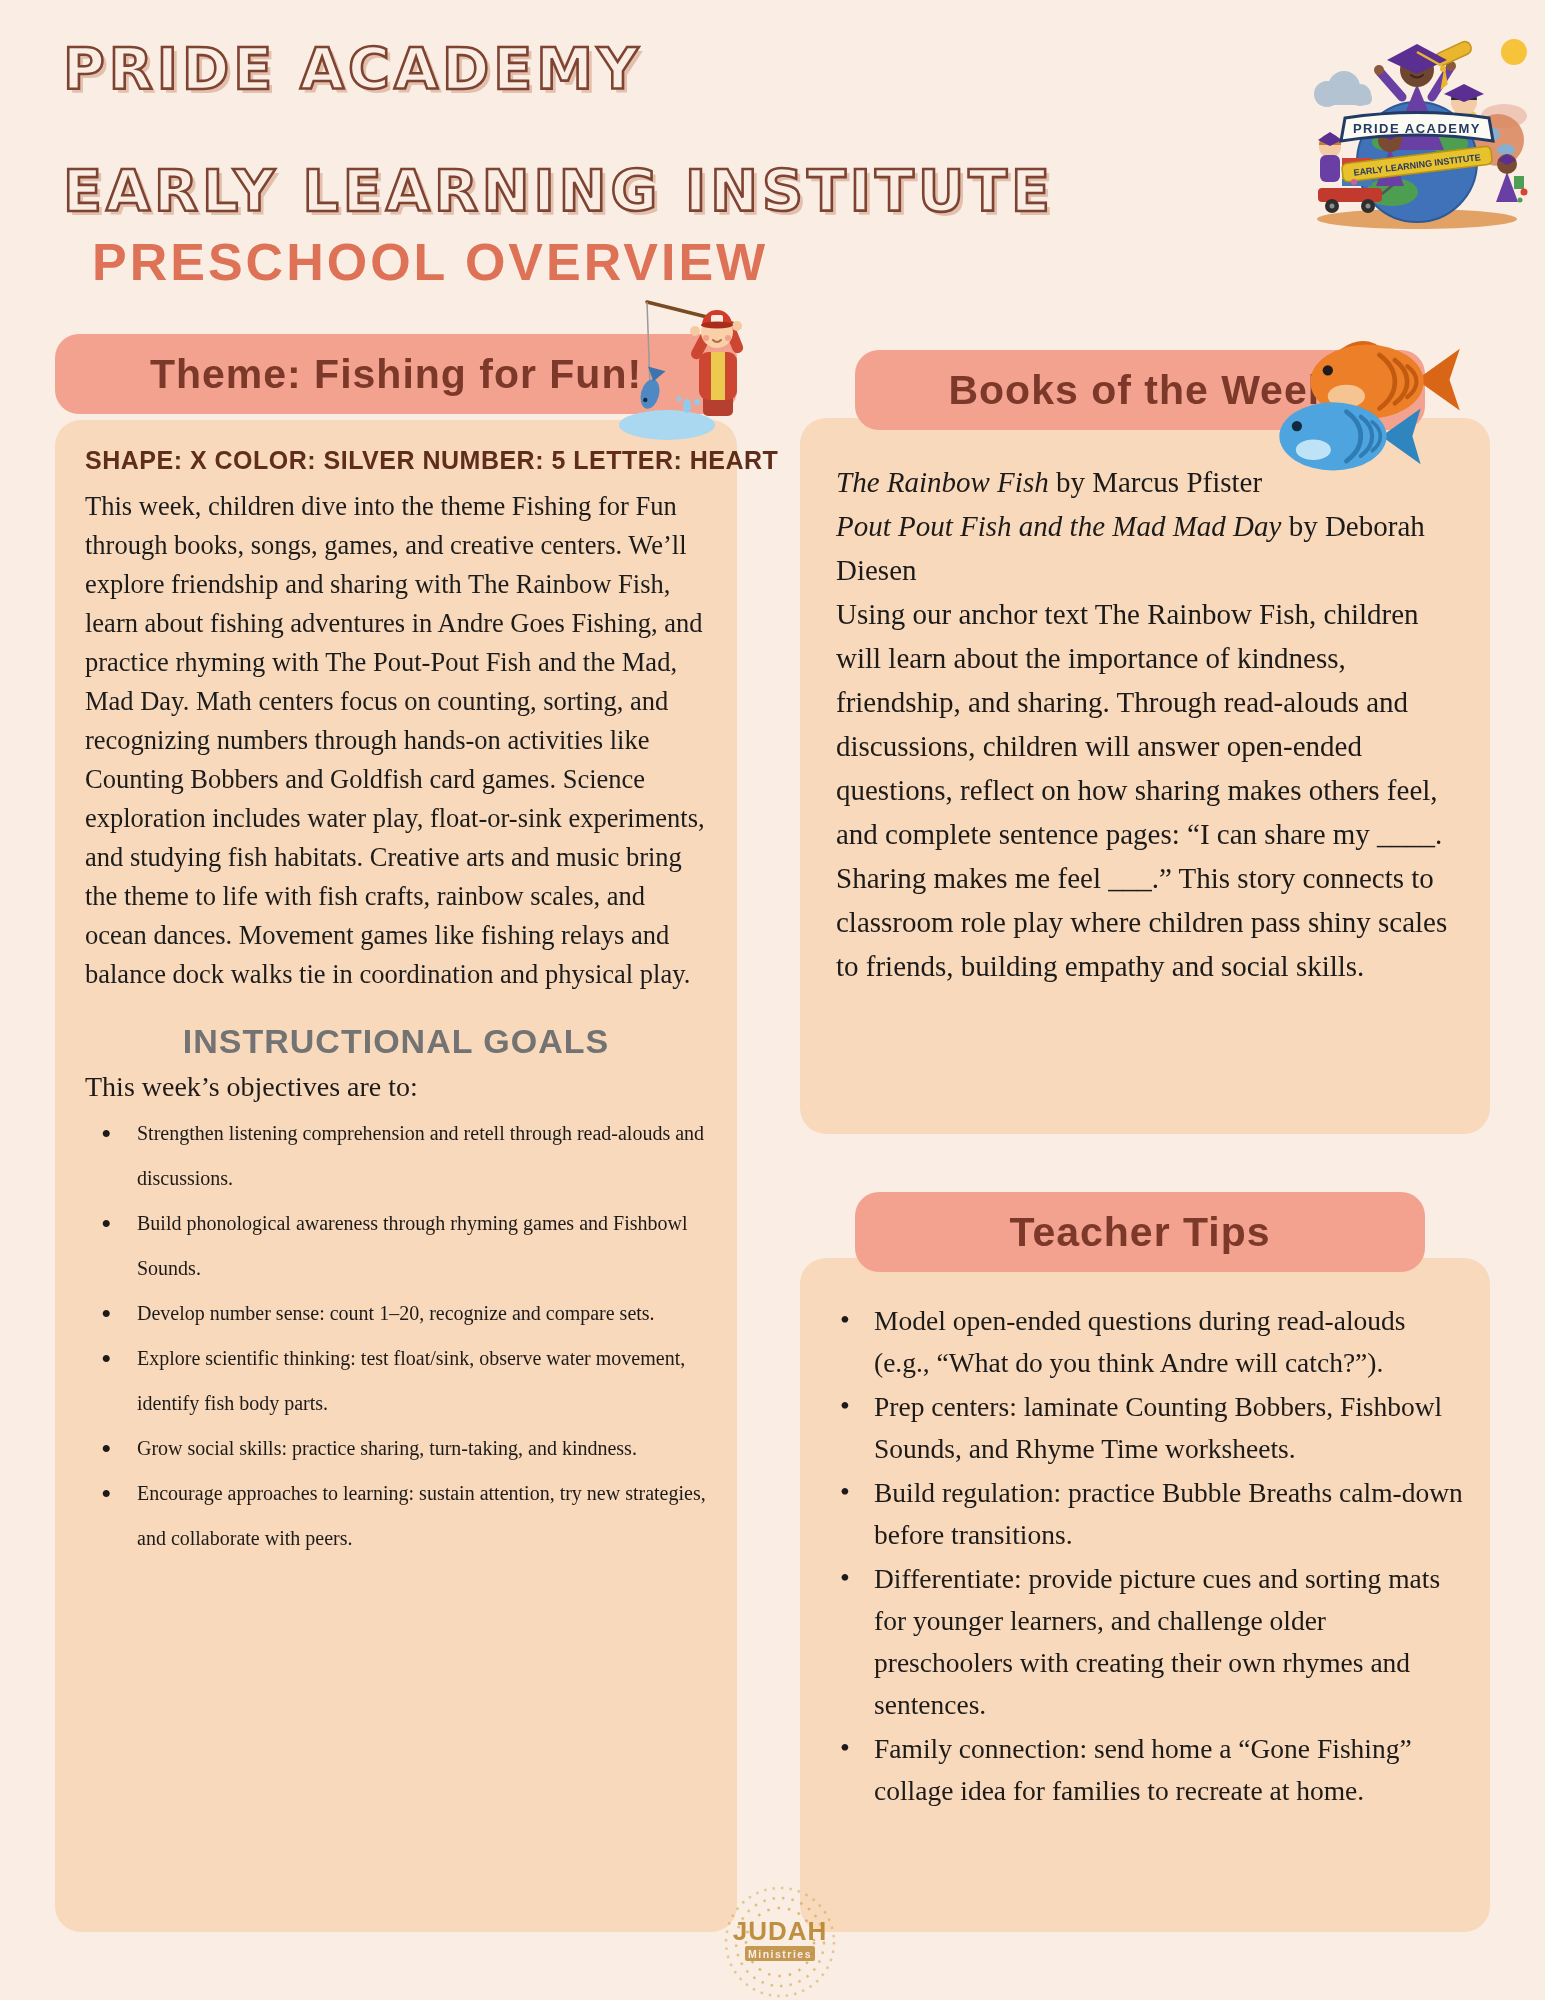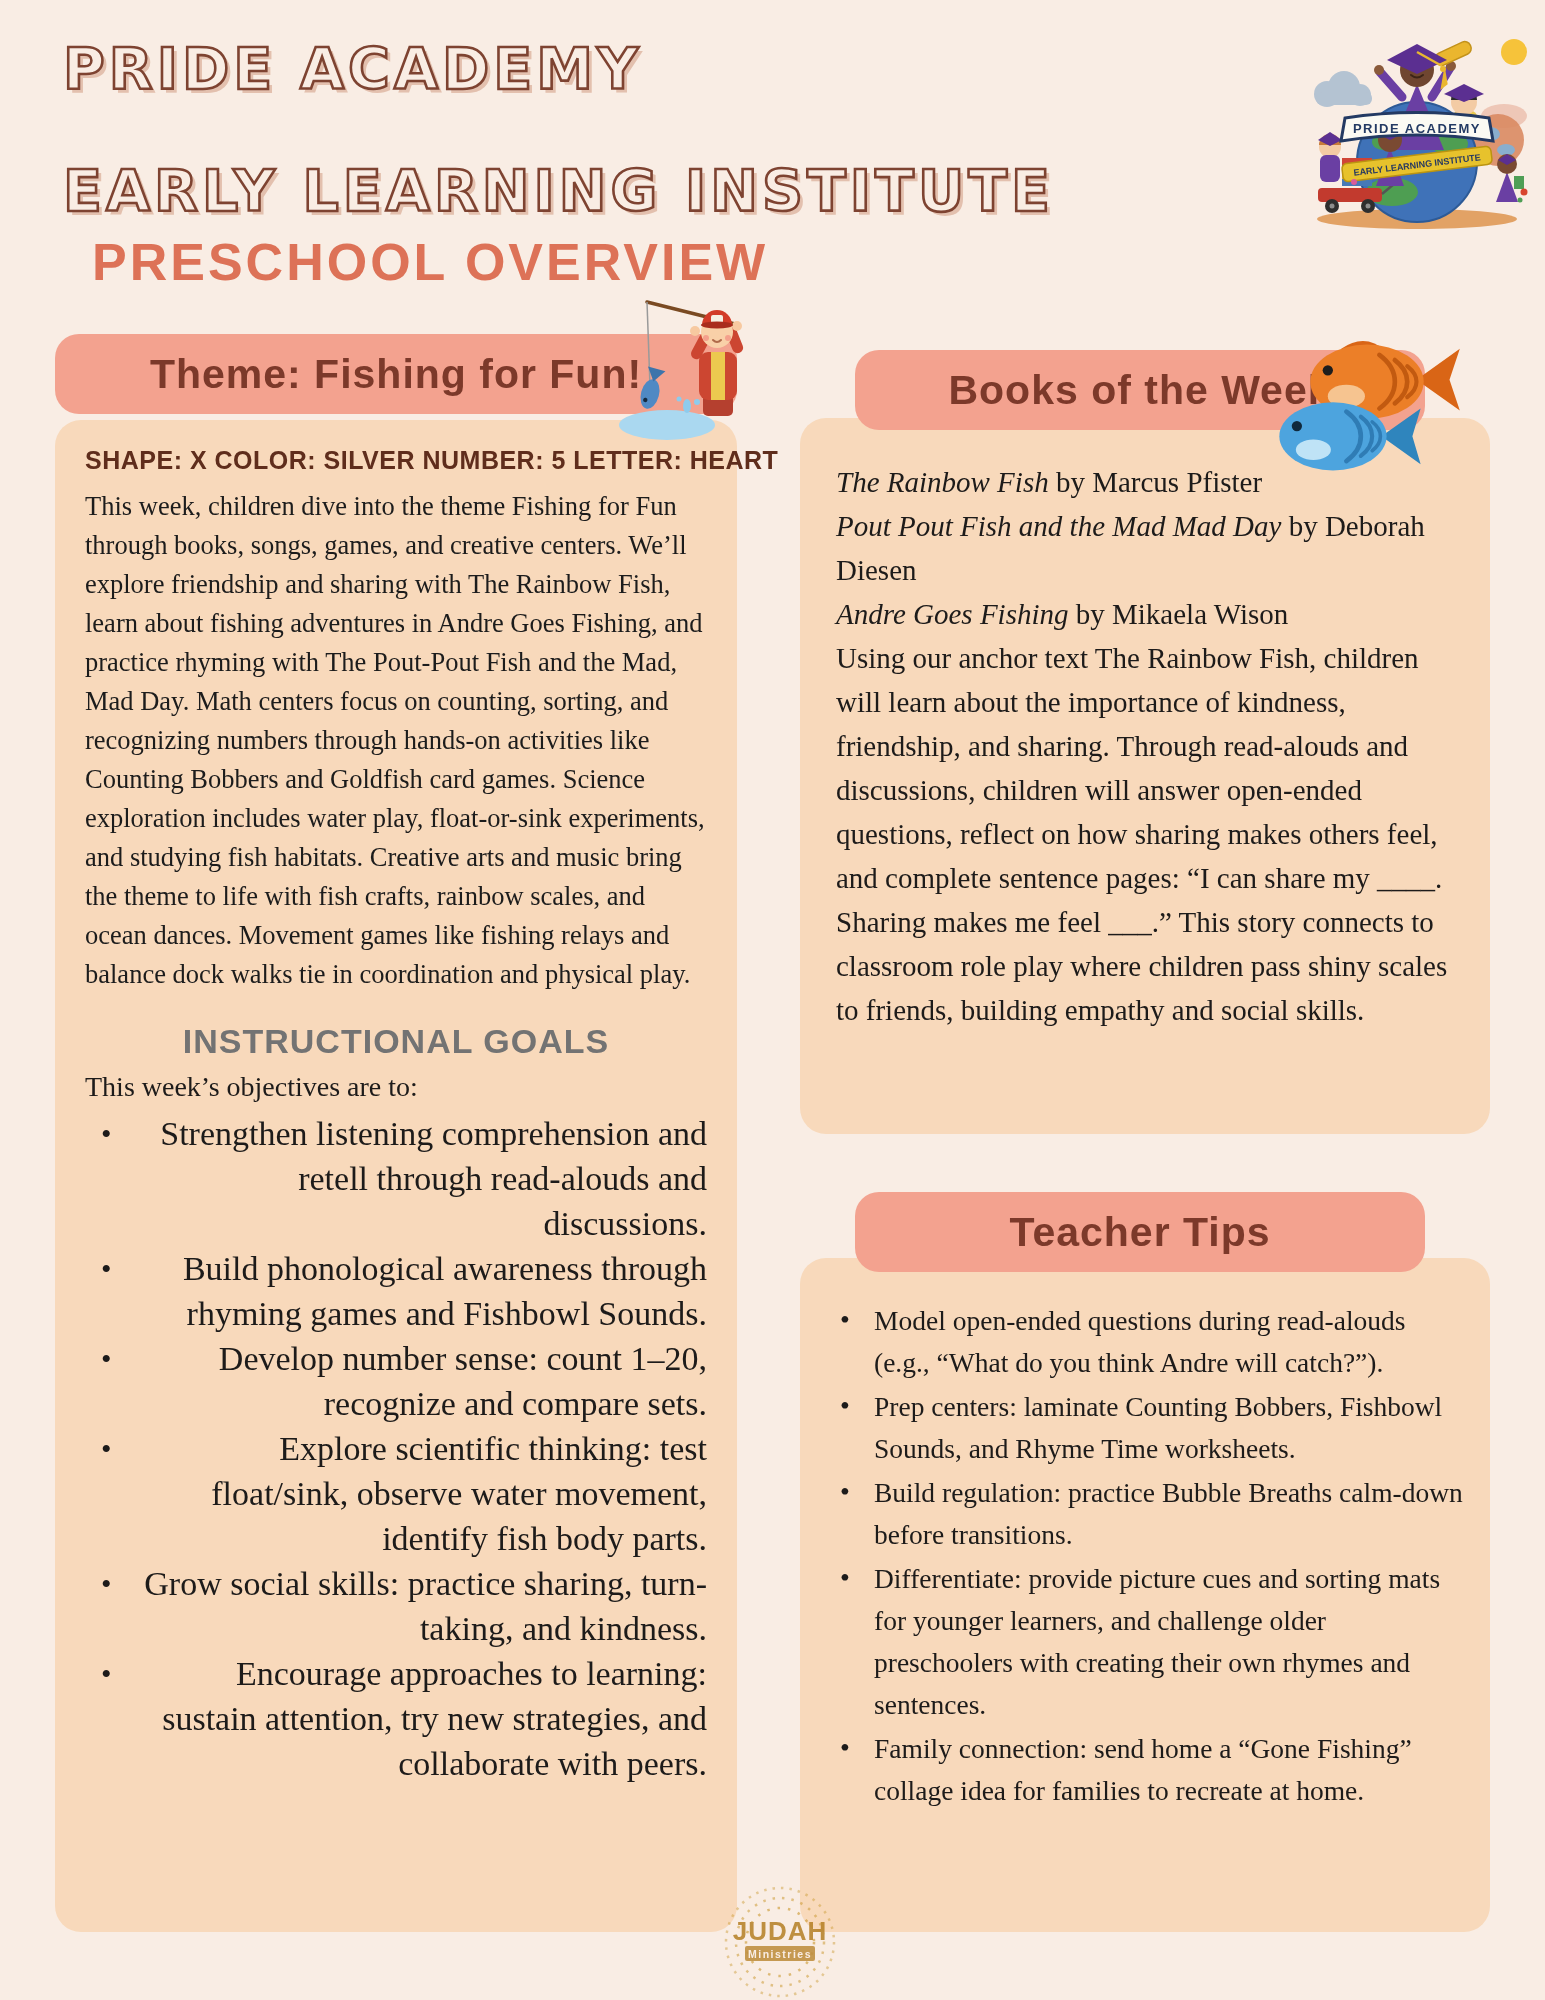--- a/index.html
+++ b/index.html
@@ -60,21 +60,21 @@
     margin-top:12px; font-size:26.5px; line-height:39px; color:#1c1c1c;
   }
   .goals-heading {
     margin-top:28px; text-align:center;
     font-weight:800; font-size:34px; letter-spacing:1px; color:#737373;
   }
   .goals-intro { font-size:28px; line-height:44px; margin-top:4px; }
   ul.goal-list, ul.tip-list { margin:2px 0 0 0; padding:0; list-style:none; }
   ul.goal-list li {
     position:relative; padding-left:52px;
-    font-size:34px; line-height:45px;text-align:right;
+    font-size:20px; line-height:45px;
   }
   ul.goal-list li::before {
     content:"\2022"; position:absolute; left:16px; top:0; font-size:30px;
   }
 
   
   .books-banner { left:855px; top:350px; width:570px; }
   .fish-pair { position:absolute; left:1262px; top:326px; width:210px; height:165px; z-index:3; }
   .books-card { left:800px; top:418px; width:690px; height:716px; padding:42px 34px 20px 36px; box-sizing:border-box; }
   .books-text { font-size:29px; line-height:44px; }
@@ -259,21 +259,20 @@
       <path d="M98 31 q14 10 14 24 q0 14 -14 24" stroke="#2f7cb5" stroke-width="4.5" fill="none" stroke-linecap="round"></path>
       <path d="M112 36 q11 8 11 19 q0 11 -11 19" stroke="#2f7cb5" stroke-width="4" fill="none" stroke-linecap="round"></path>
       <path d="M123 41 q8 6 8 14 q0 8 -8 14" stroke="#2f7cb5" stroke-width="3.5" fill="none" stroke-linecap="round"></path>
     </g>
   </svg>
 
   <div class="card books-card serif">
     <div class="books-text">
       <div><span class="book-title">The Rainbow Fish</span><span> by Marcus Pfister</span></div>
       <div><span class="book-title">Pout Pout Fish and the Mad Mad Day</span><span> by Deborah Diesen</span></div>
-      <div><span class="book-title">Andre Goes Fishing</span><span> by Mikaela Wison</span></div>
       <div>Using our anchor text The Rainbow Fish, children will learn about the importance of kindness, friendship, and sharing. Through read-alouds and discussions, children will answer open-ended questions, reflect on how sharing makes others feel, and complete sentence pages: “I can share my ____. Sharing makes me feel ___.” This story connects to classroom role play where children pass shiny scales to friends, building empathy and social skills.</div>
     </div>
   </div>
 
   <div class="banner tips-banner">
     <span class="banner-text">Teacher Tips</span>
   </div>
 
   <div class="card tips-card serif">
     <ul class="tip-list">

